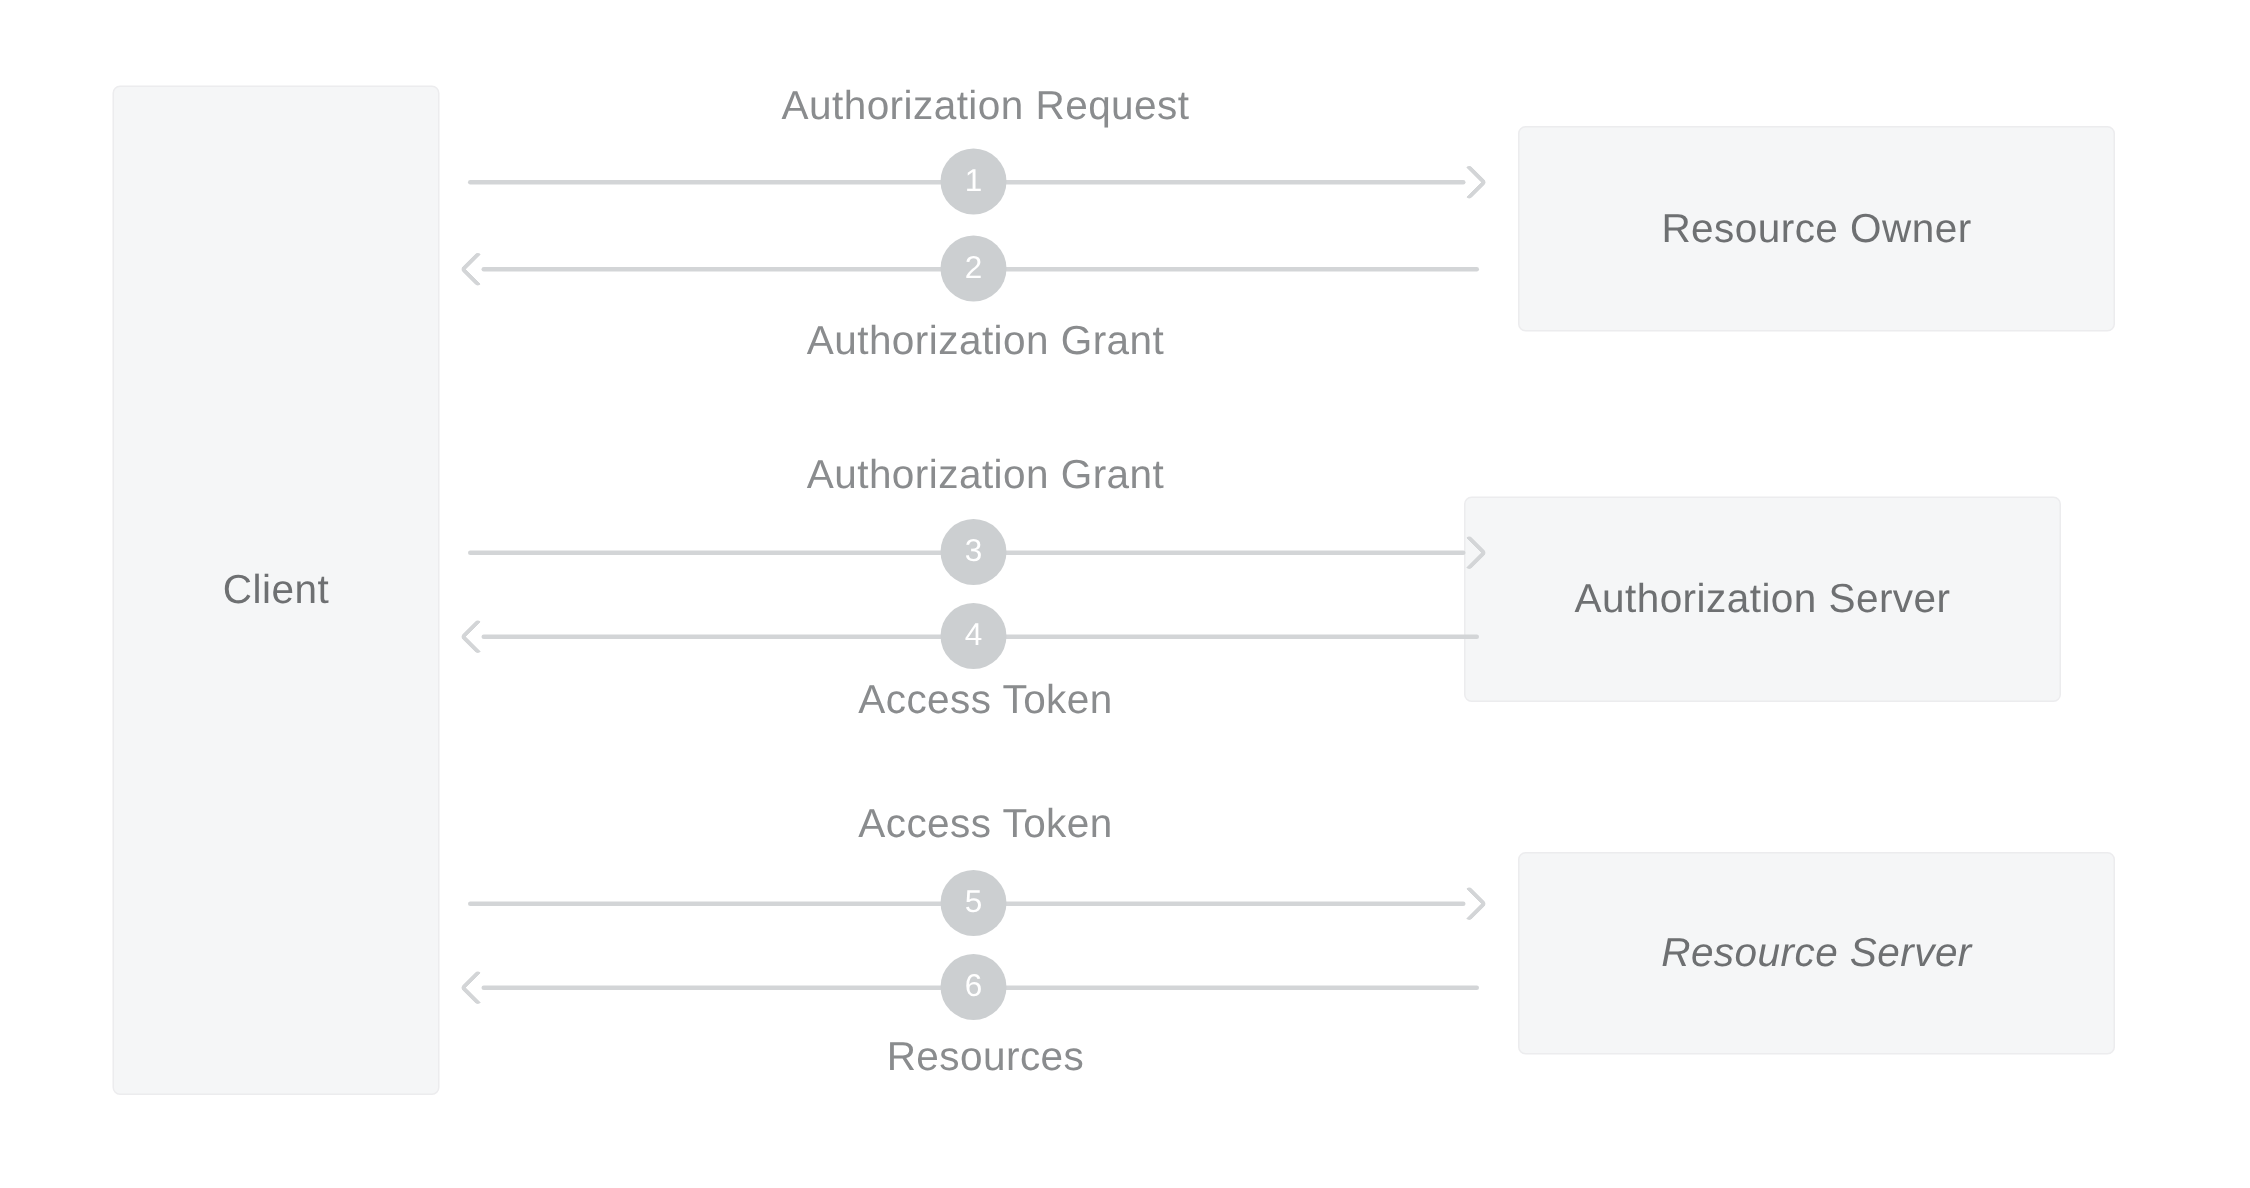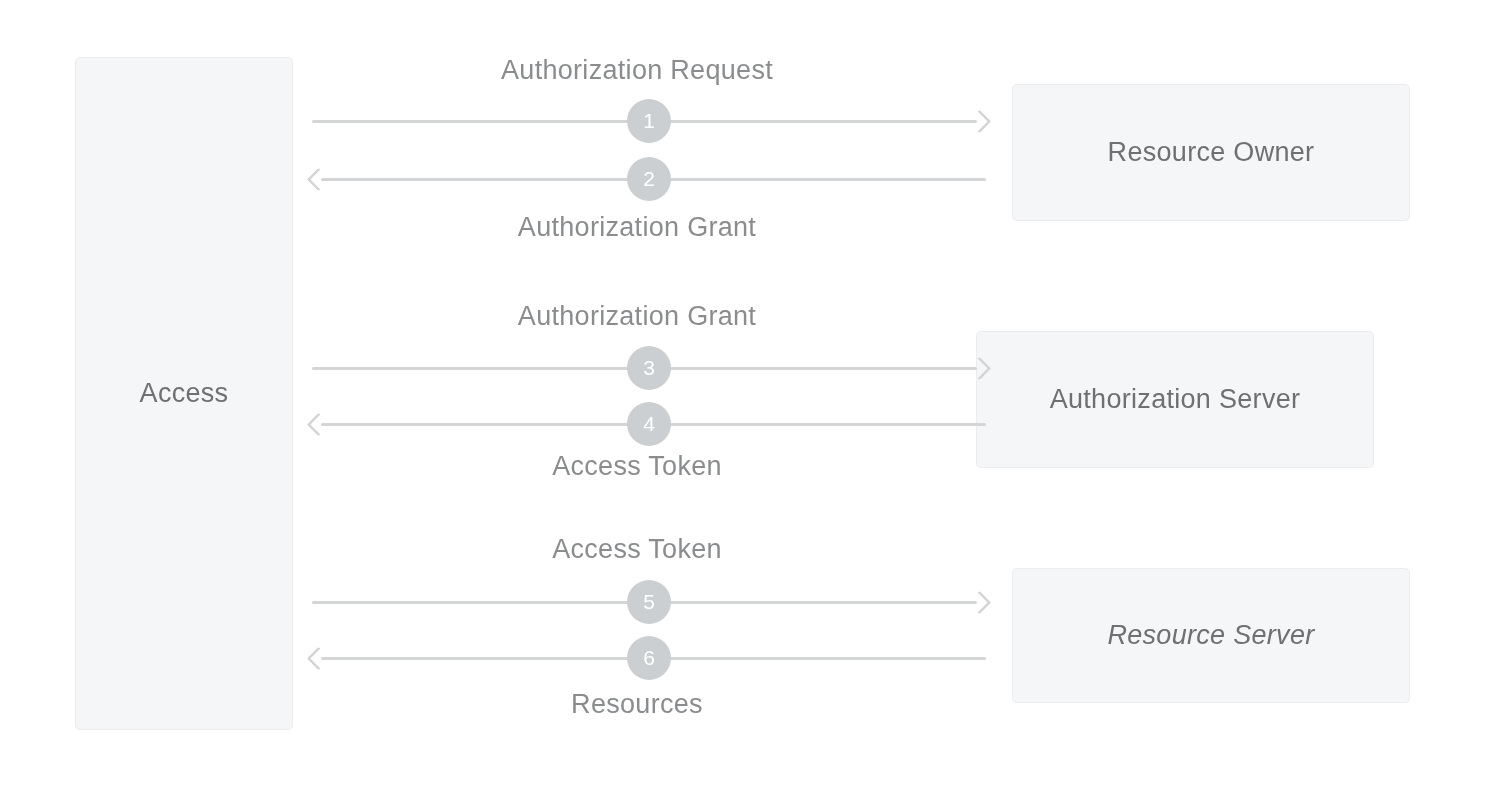--- a/index.html
+++ b/index.html
@@ -96,42 +96,42 @@
     color: #ffffff;
     display: flex;
     align-items: center;
     justify-content: center;
     font-size: 21px;
   }
 
   
   .flow-label {
     position: absolute;
-    left: 300px;
+    left: 320px;
     width: 674px;
     text-align: center;
     font-size: 27px;
     line-height: 34px;
     letter-spacing: 0.3px;
     color: var(--label-text);
   }
   .l1 { top: 53px; }
   .l2 { top: 210px; }
   .l3 { top: 299px; }
   .l4 { top: 449px; }
   .l5 { top: 532px; }
   .l6 { top: 687px; }
 </style>
 </head>
 <body>
 
 <div class="canvas">
 
   <div class="box client">
-    <span>Access</span>
+    <span>Client</span>
   </div>
 
   <div class="box actor-1">
     <span>Resource Owner</span>
   </div>
   <div class="box actor-2">
     <span>Authorization Server</span>
   </div>
   <div class="box actor-3">
     <span>Resource Server</span>

